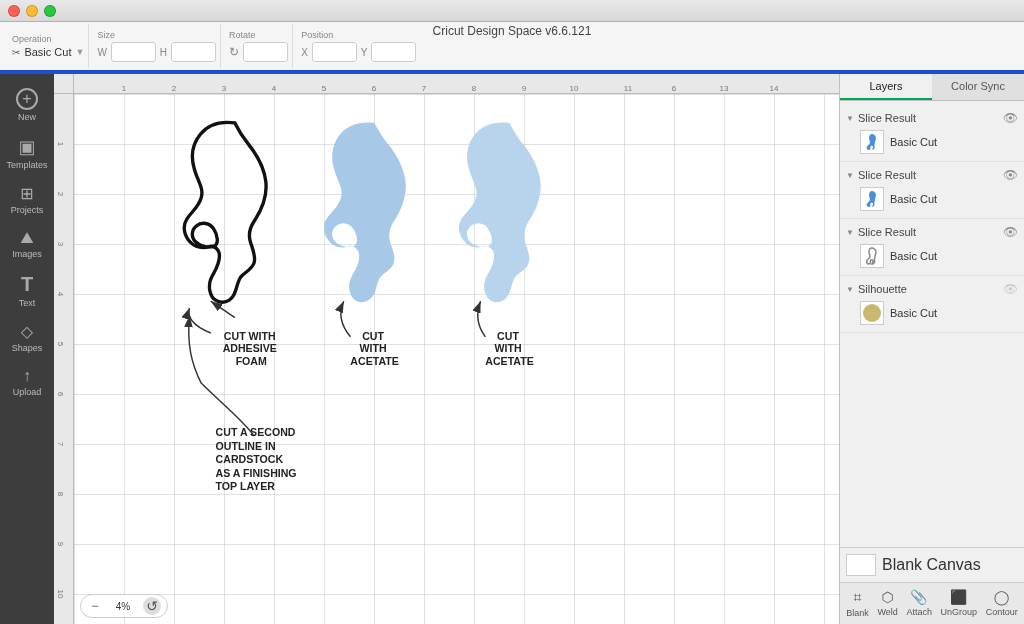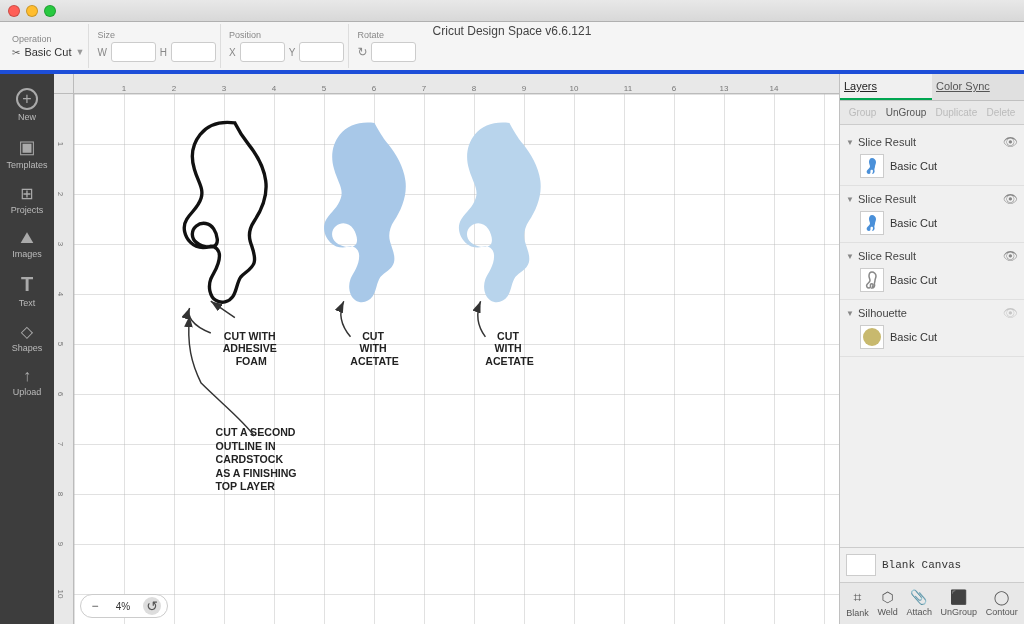--- a/index.html
+++ b/index.html
@@ -212,26 +212,26 @@
     }
 
     
     #panel-tabs {
       display: flex;
       background: #e0e0e0;
       border-bottom: 1px solid #c0c0c0;
     }
     .panel-tab {
       flex: 1;
+      text-align: center;
       padding: 6px 4px;
       font-size: 11px;
       color: #555;
       cursor: pointer;
       border-bottom: 2px solid transparent;
-      text-decoration: underline;
     }
     .panel-tab.active {
       background: #f0f0f0;
       color: #222;
       border-bottom: 2px solid #00a651;
       font-weight: 500;
     }
 
     
     #panel-actions {
@@ -315,23 +315,22 @@
       align-items: center;
       gap: 6px;
     }
     .blank-canvas-thumb {
       width: 30px;
       height: 22px;
       background: white;
       border: 1px solid #ccc;
     }
     .blank-canvas-label {
-      font-size: 11px;
+      font-size: 16px;
       color: #333;
-      font-family: Liberation Mono, monospace;
     }
 
     
     #bottom-toolbar {
       display: flex;
       justify-content: space-around;
       padding: 4px 2px;
       background: #e8e8e8;
       border-top: 1px solid #ccc;
     }
@@ -409,33 +408,33 @@
     <span class="toolbar-label">Size</span>
     <div class="toolbar-value">
       <span style="color:#888;font-size:10px;">W</span>
       <input class="toolbar-input" value="" style="">
       <span style="color:#888;font-size:10px;">H</span>
       <input class="toolbar-input" value="" style="">
     </div>
   </div>
 
   <div class="toolbar-section">
+    <span class="toolbar-label">Rotate</span>
+    <div class="toolbar-value">
+      <span style="font-size:12px;color:#888;">↻</span>
+      <input class="toolbar-input" value="" style="">
+    </div>
+  </div>
+
+  <div class="toolbar-section">
     <span class="toolbar-label">Position</span>
     <div class="toolbar-value">
       <span style="color:#888;font-size:10px;">X</span>
       <input class="toolbar-input" value="" style="">
       <span style="color:#888;font-size:10px;">Y</span>
-      <input class="toolbar-input" value="" style="">
-    </div>
-  </div>
-
-  <div class="toolbar-section">
-    <span class="toolbar-label">Rotate</span>
-    <div class="toolbar-value">
-      <span style="font-size:12px;color:#888;">↻</span>
       <input class="toolbar-input" value="" style="">
     </div>
   </div>
 </div>
 
 <div id="main">
 
   <div id="left-sidebar">
     <div class="sidebar-item">
       <div class="sidebar-icon" style="width:22px;height:22px;border:2px solid #aaa;border-radius:50%;display:flex;align-items:center;justify-content:center;font-size:16px;color:#aaa;">+</div>
@@ -575,26 +574,20 @@
         <button class="zoom-btn" style="font-size:14px;display:flex;align-items:center;justify-content:center;width:18px;height:18px;background:#ddd;border-radius:50%;border:none;cursor:pointer;">↺</button>
       </div>
     </div>
   </div>
 
   <div id="right-panel">
     <div id="panel-tabs">
       <div class="panel-tab active">Layers</div>
       <div class="panel-tab">Color Sync</div>
     </div>
-    <div id="panel-actions">
-      <button class="panel-action-btn disabled">Group</button>
-      <button class="panel-action-btn">UnGroup</button>
-      <button class="panel-action-btn disabled">Duplicate</button>
-      <button class="panel-action-btn disabled">Delete</button>
-    </div>
 
     <div id="layers-list">
 
       <div class="layer-group">
         <div class="layer-header">
           <span class="layer-chevron">▼</span>
           <span class="layer-title">Slice Result</span>
           <span class="layer-eye">👁</span>
         </div>
         <div class="layer-item">

